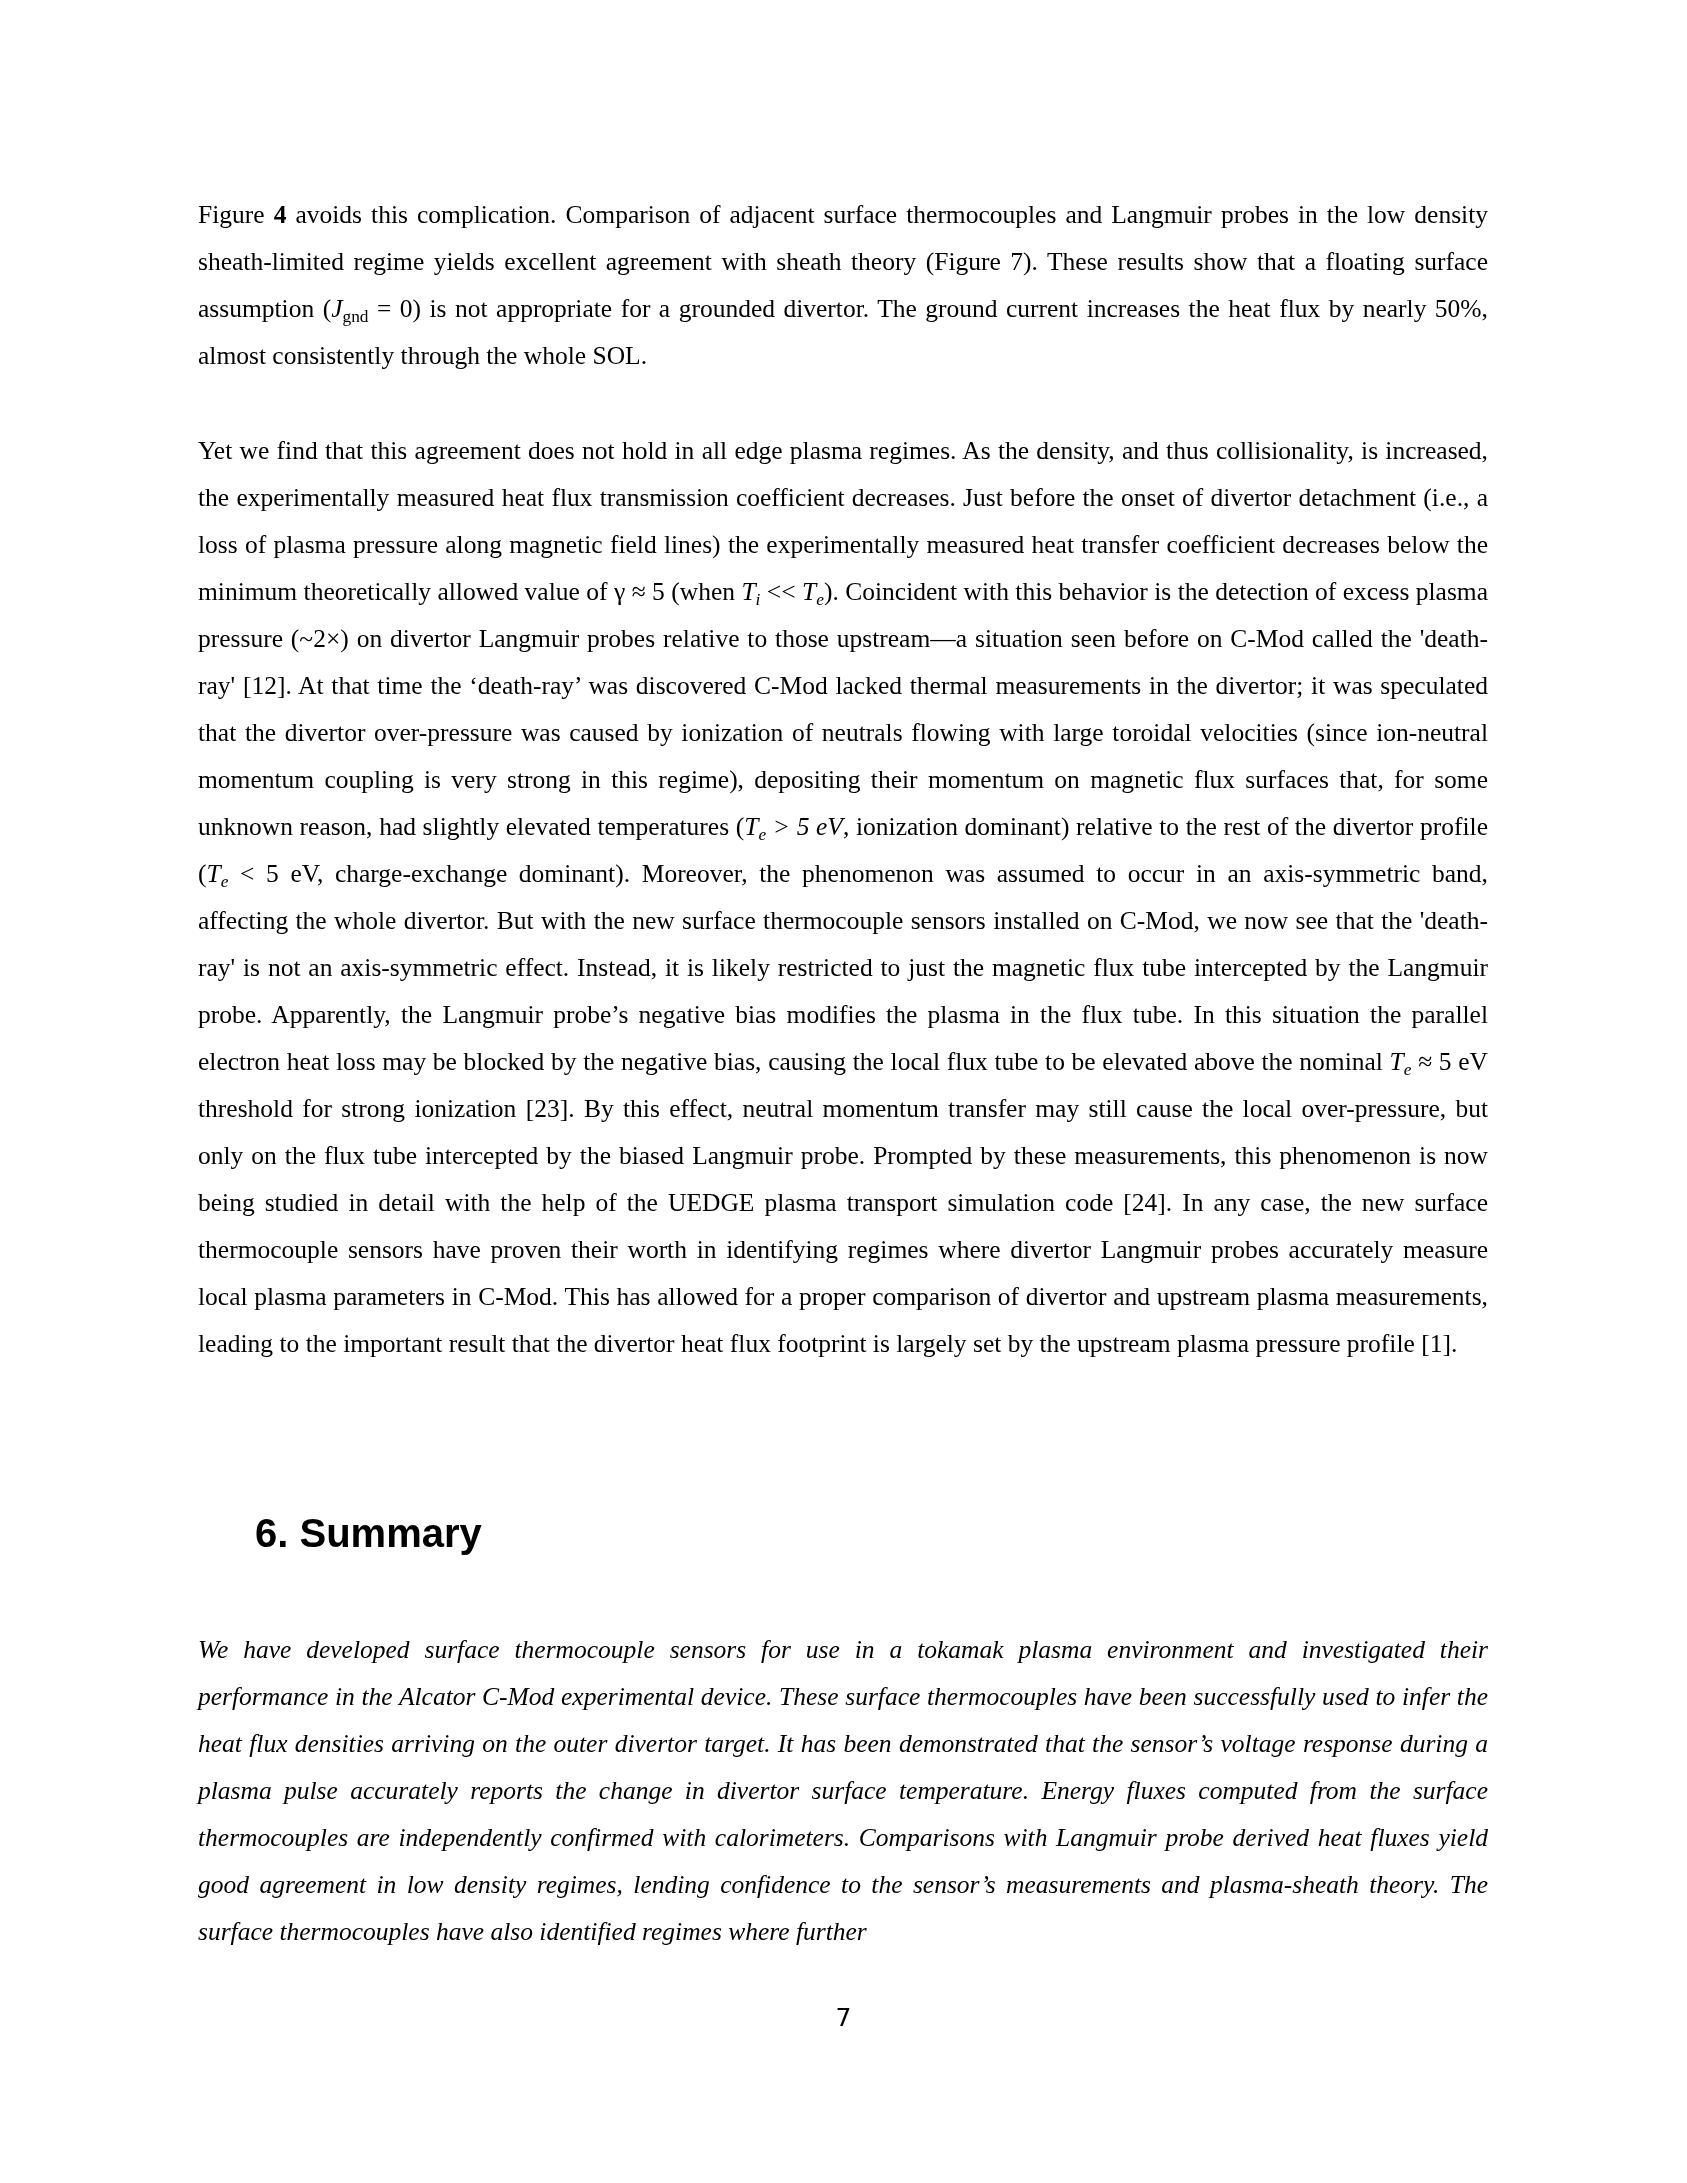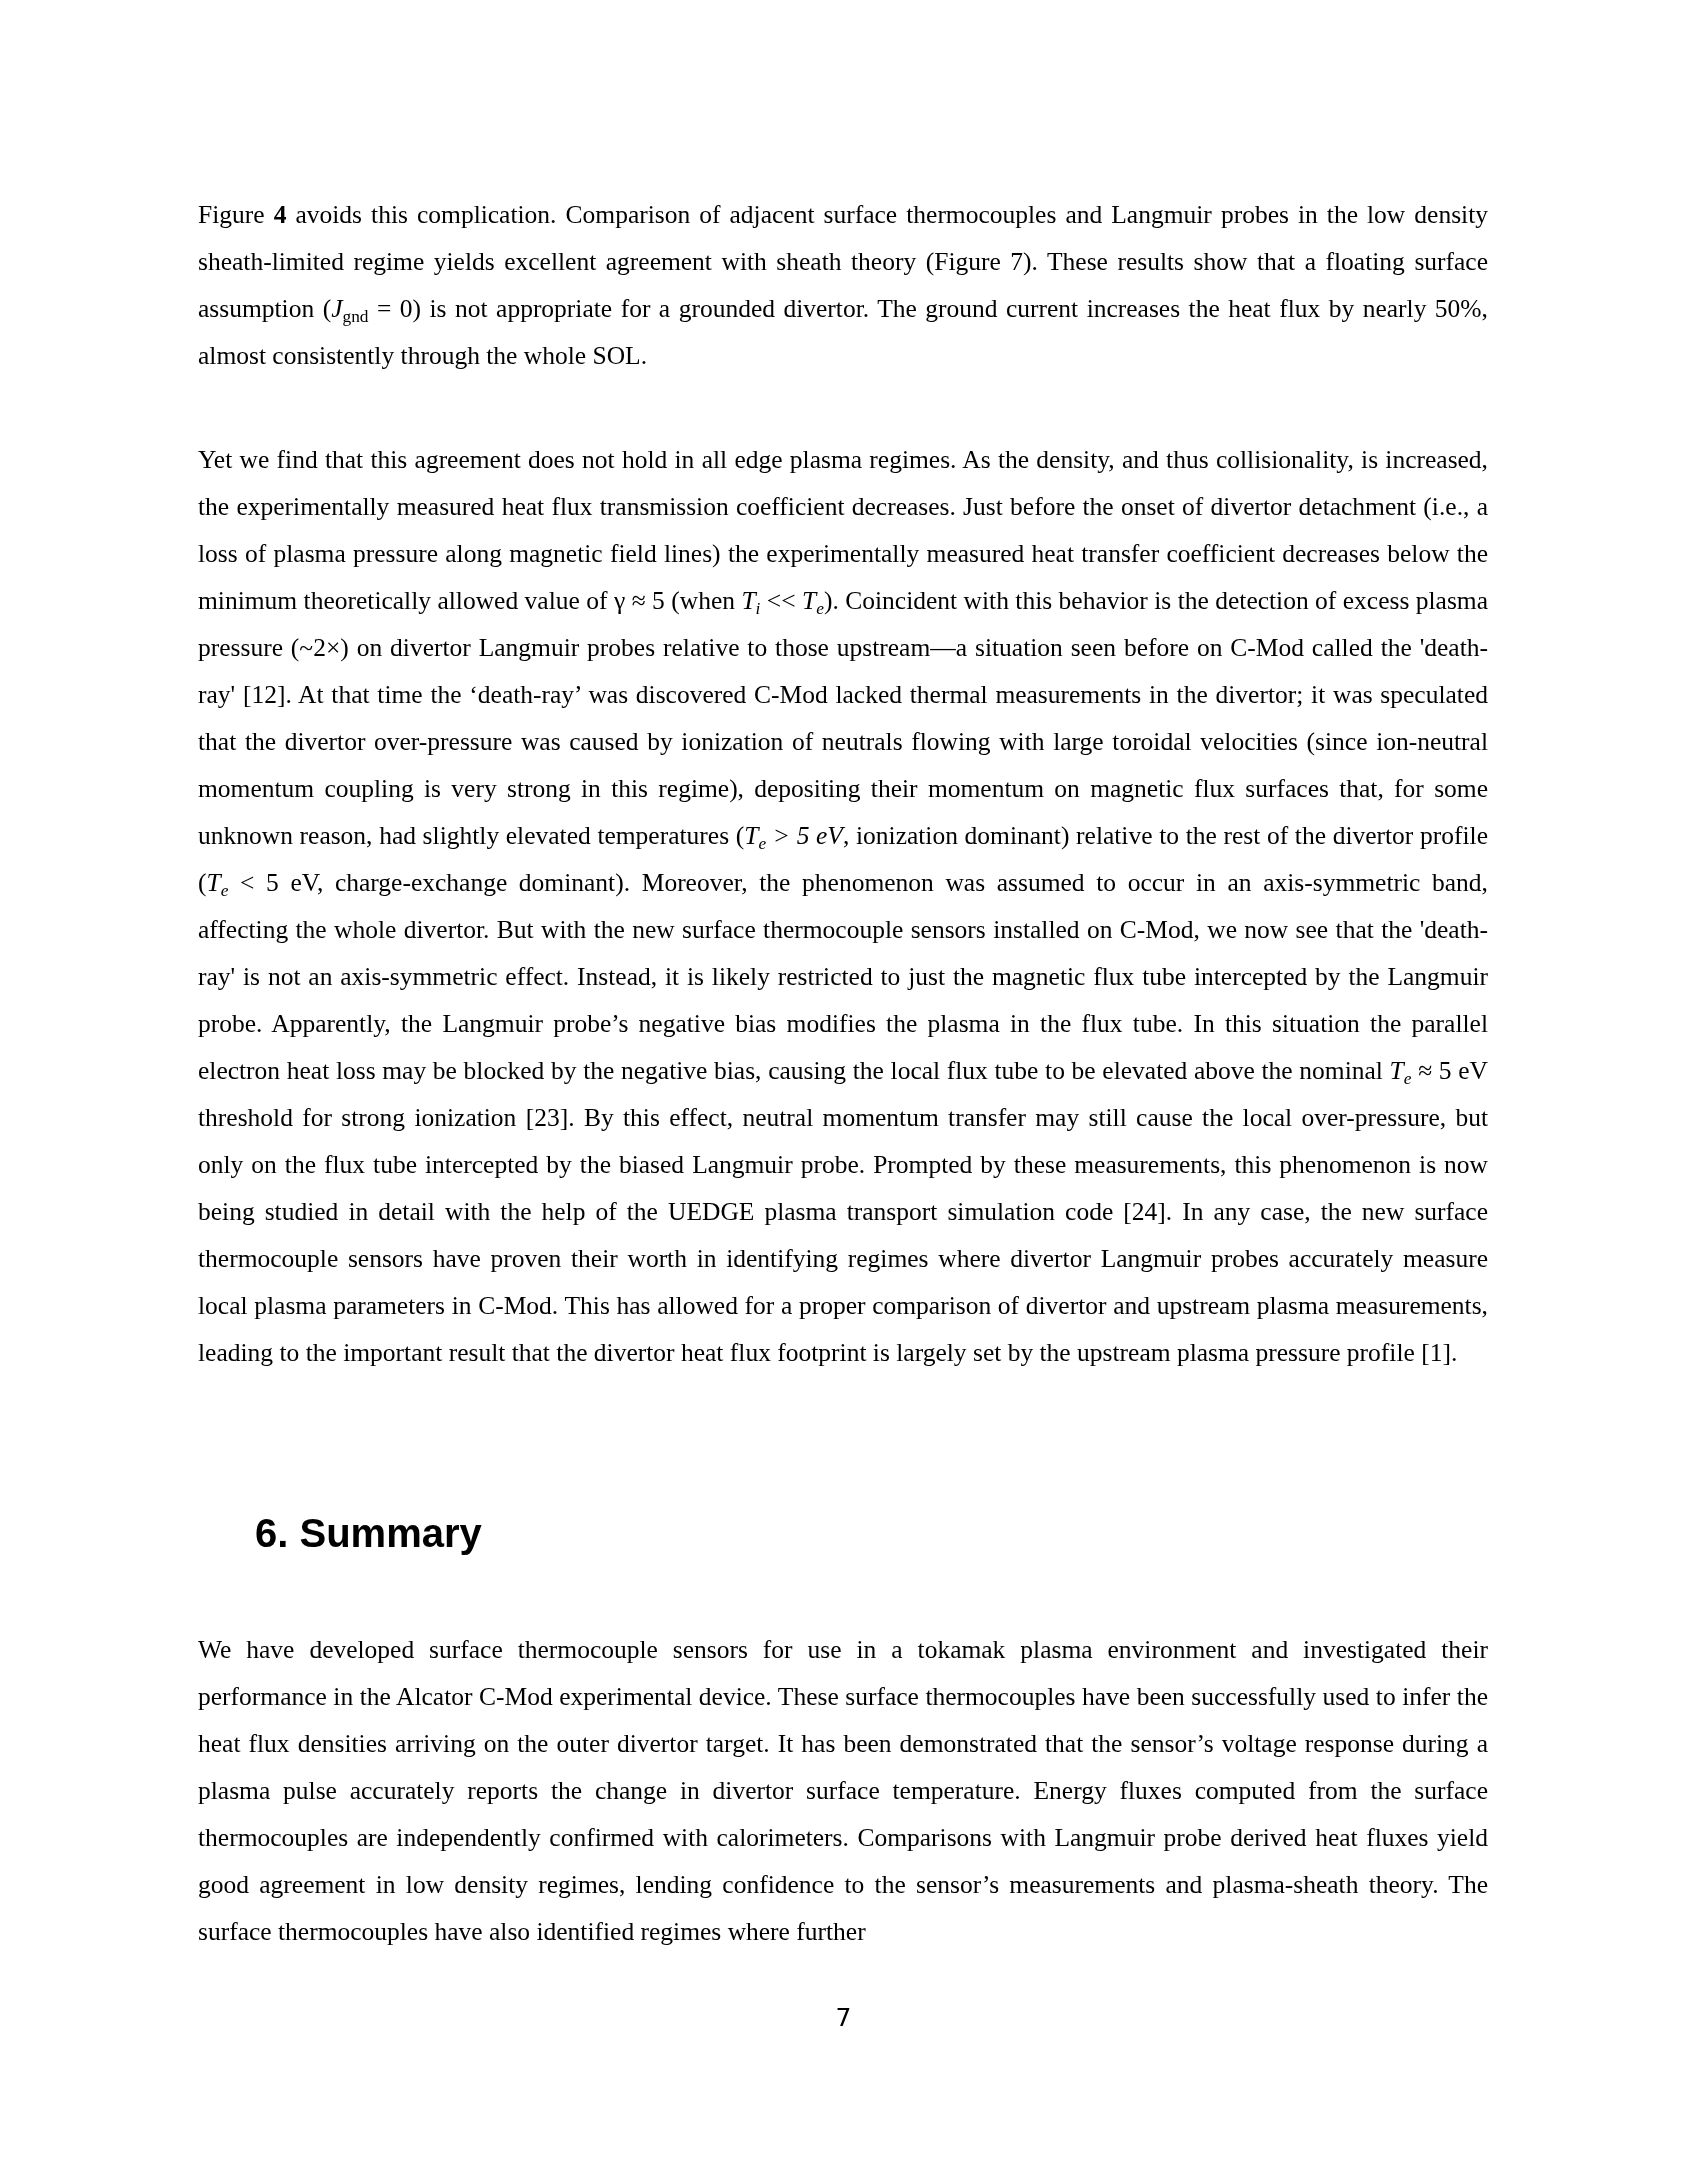--- a/index.html
+++ b/index.html
@@ -4,22 +4,22 @@
 <style>
   html, body { margin: 0; padding: 0; background: #ffffff; }
   body { width: 1687px; height: 2183px; position: relative; overflow: hidden; }
   .page { position: absolute; left: 0; top: 0; width: 1338px; height: 2183px; background: #ffffff; color: #000000; }
   .body-text {
     position: absolute; left: 198px; width: 1290px;
     font-family: "Liberation Serif", serif; font-size: 25.5px; line-height: 47px;
     text-align: justify; text-align-last: left; margin: 0;
   }
   #p1 { top: 191px; }
-  #p2 { top: 436px; }
-  #p3 { top: 1626px; }
+  #p2 { top: 427px; }
+  #p3 { top: 1626px; font-style: italic; }
   .heading {
     position: absolute; left: 255px; top: 1515px; margin: 0;
     font-family: "Liberation Sans", sans-serif; font-weight: bold; font-size: 40px; line-height: 37px;
   }
   .page-number {
     position: absolute; left: 0; width: 1687px; top: 2003px; text-align: center;
     font-family: "DejaVu Sans", sans-serif; font-size: 25px; line-height: 29px;
   }
   i { font-style: italic; }
   sub { font-size: 0.68em; vertical-align: -0.28em; line-height: 0; }

